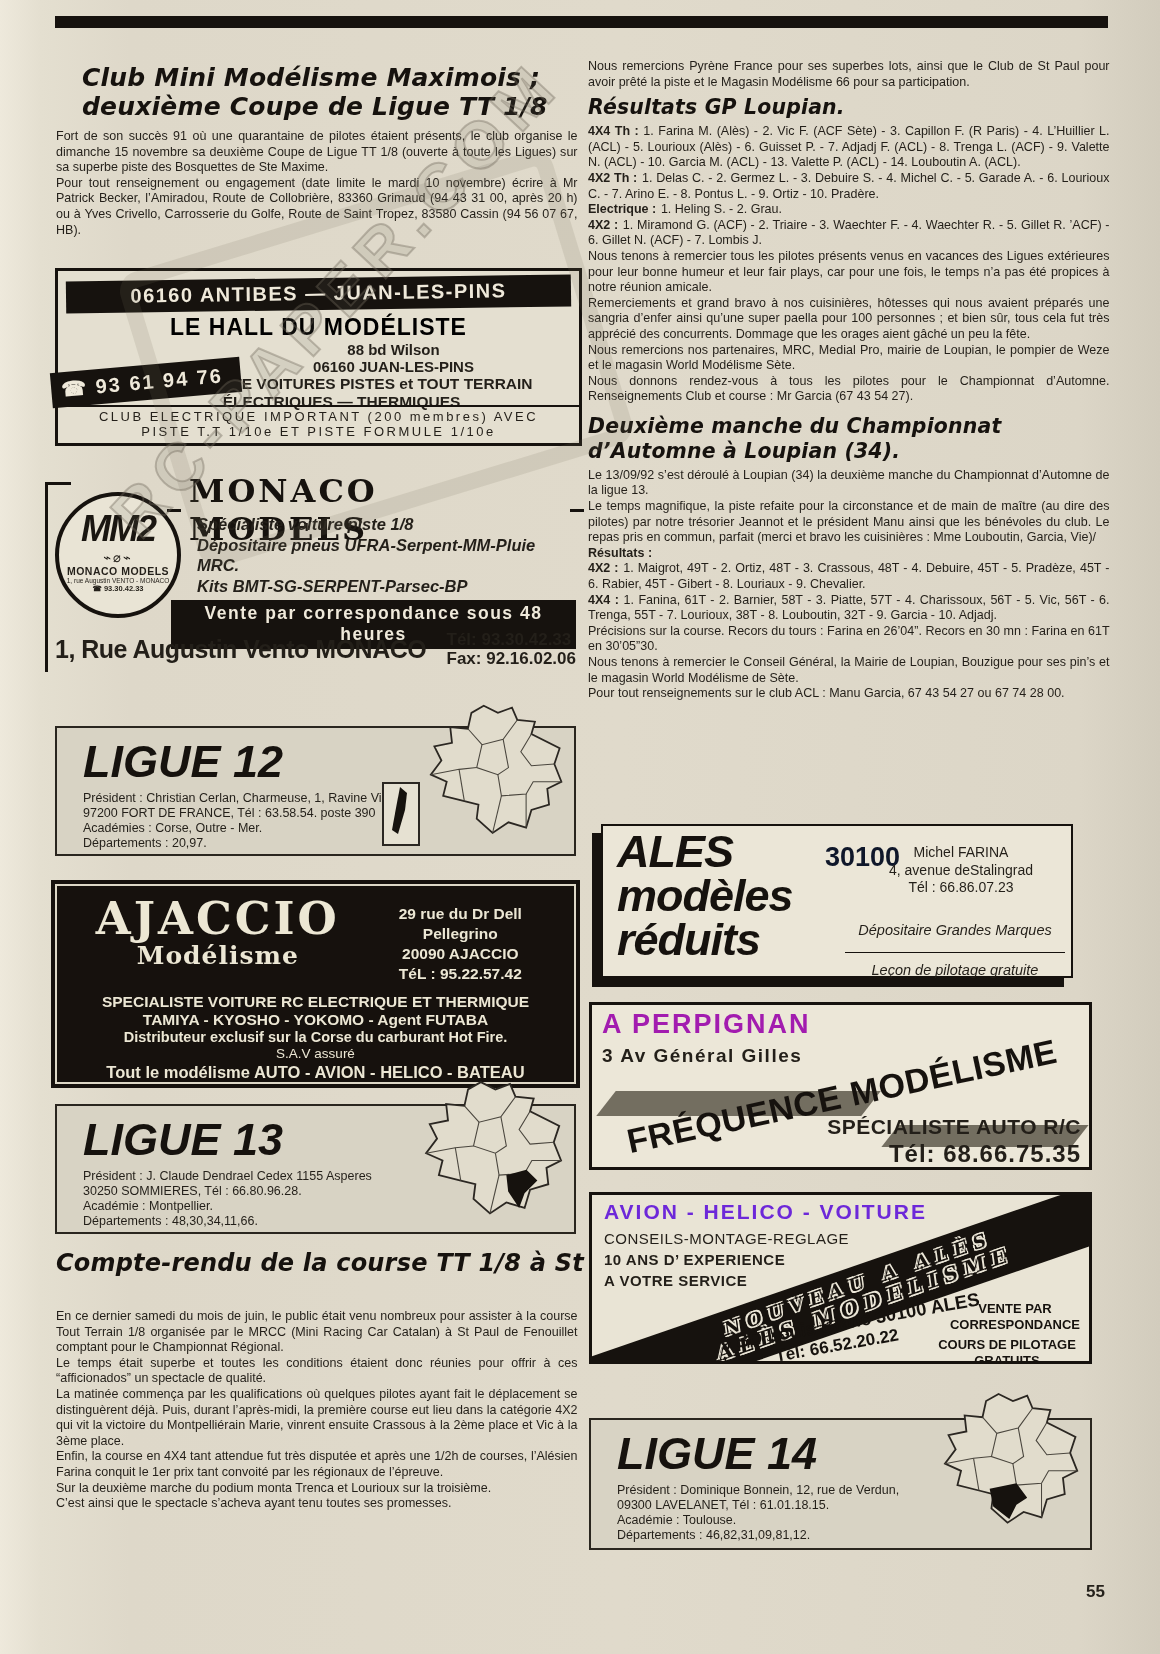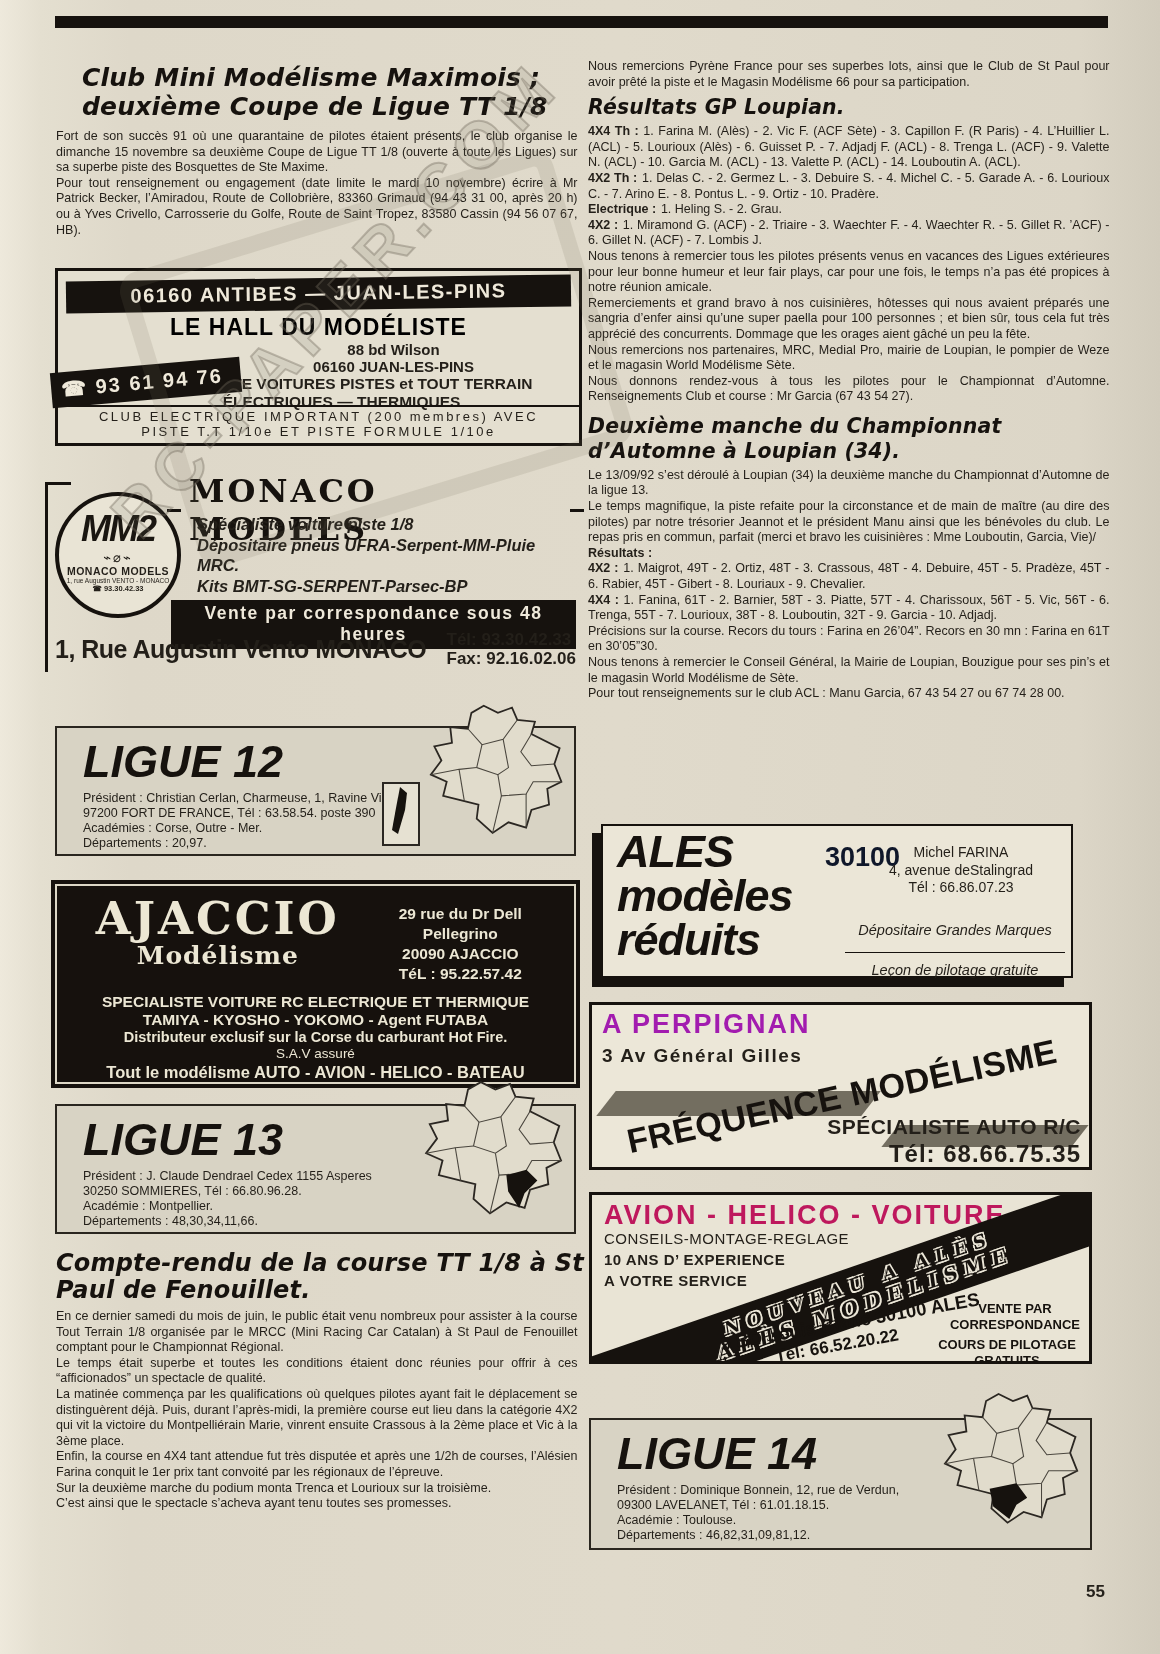--- a/index.html
+++ b/index.html
@@ -90,21 +90,21 @@
   .fq-street{position:absolute;left:10px;top:40px;font-weight:bold;font-size:19px;letter-spacing:1.5px;}
   .fq-par{position:absolute;background:#736e60;}
   .fq-par1{left:14px;top:86px;width:265px;height:25px;transform:skewX(-38deg);}
   .fq-par2{left:298px;top:120px;width:190px;height:22px;transform:skewX(-38deg);}
   .fq-name{position:absolute;left:-4px;top:72px;width:508px;text-align:center;font-weight:bold;font-size:34px;
            letter-spacing:.5px;transform:rotate(-12deg);color:#16120e;}
   .fq-spec{position:absolute;right:8px;top:110px;font-weight:bold;font-size:21px;letter-spacing:.5px;}
   .fq-tel{position:absolute;right:8px;top:135px;font-weight:bold;font-size:24px;letter-spacing:1px;}
   .am{position:absolute;left:589px;top:1192px;width:503px;height:172px;border:3px solid #16120e;
       background:#e9e4d5;overflow:hidden;box-sizing:border-box;}
-  .am-t1{position:absolute;left:12px;top:5px;font-weight:bold;font-size:27px;letter-spacing:2px;color:#be185d;}
+  .am-t1{position:absolute;left:12px;top:5px;font-weight:bold;font-size:21px;letter-spacing:2px;color:#6d28d9;}
   .am-t2{position:absolute;left:12px;top:35px;font-weight:normal;font-size:15px;letter-spacing:.5px;}
   .am-t3{position:absolute;left:12px;top:56px;font-weight:bold;font-size:15px;letter-spacing:.5px;}
   .am-t4{position:absolute;left:12px;top:77px;font-weight:bold;font-size:15px;letter-spacing:.5px;}
   .am-band{position:absolute;left:-30px;top:70px;width:600px;height:58px;background:#16120e;transform:rotate(-19deg);
            display:flex;flex-direction:column;justify-content:center;align-items:center;}
   .am-bt{font-family:"DejaVu Serif",serif;font-style:italic;font-weight:bold;color:#16120e;letter-spacing:7px;
          text-shadow:-1.5px -1.5px 0 #ece7d8,1.5px -1.5px 0 #ece7d8,-1.5px 1.5px 0 #ece7d8,1.5px 1.5px 0 #ece7d8;}
   .am-bt1{font-size:18px;line-height:21px;}
   .am-bt2{font-size:20px;line-height:23px;}
   .am-addr{position:absolute;left:88px;top:116px;width:340px;text-align:center;font-weight:bold;font-size:18.5px;
@@ -250,21 +250,20 @@
             <path d="M124 42 L112 62 L124 78 L150 76"></path>
           <path d="M90 112 L80 154"></path>
         </g>
         <path d="M98 112 L120 106 L132 118 L118 132 L112 148 L100 130 Z" fill="#16120e"></path>
       </svg>
     </div>
   </div>
 
   <div class="art-title" style="left:56px;top:1250px;font-size:24px;line-height:27px;">
     <div>Compte-rendu de la course TT 1/8 à St</div>
-    <div>Paul de Fenouillet.</div>
   </div>
   <div class="colflow btxt" style="left:56px;top:1308px;">
     <p>En ce dernier samedi du mois de juin, le public était venu nombreux pour assister à la course Tout Terrain 1/8 organisée par le MRCC (Mini Racing Car Catalan) à St Paul de Fenouillet comptant pour le Championnat Régional.</p>
     <p>Le temps était superbe et toutes les conditions étaient donc réunies pour offrir à ces “afficionados” un spectacle de qualité.</p>
     <p>La matinée commença par les qualifications où quelques pilotes ayant fait le déplacement se distinguèrent déjà. Puis, durant l’après-midi, la première course eut lieu dans la catégorie 4X2 qui vit la victoire du Montpelliérain Marie, vinrent ensuite Crassous à la 2ème place et Vic à la 3ème place.</p>
     <p>Enfin, la course en 4X4 tant attendue fut très disputée et après une 1/2h de courses, l’Alésien Farina conquit le 1er prix tant convoité par les régionaux de l’épreuve.</p>
     <p>Sur la deuxième marche du podium monta Trenca et Lourioux sur la troisième.</p>
     <p>C’est ainsi que le spectacle s’acheva ayant tenu toutes ses promesses.</p>
   </div>
 

